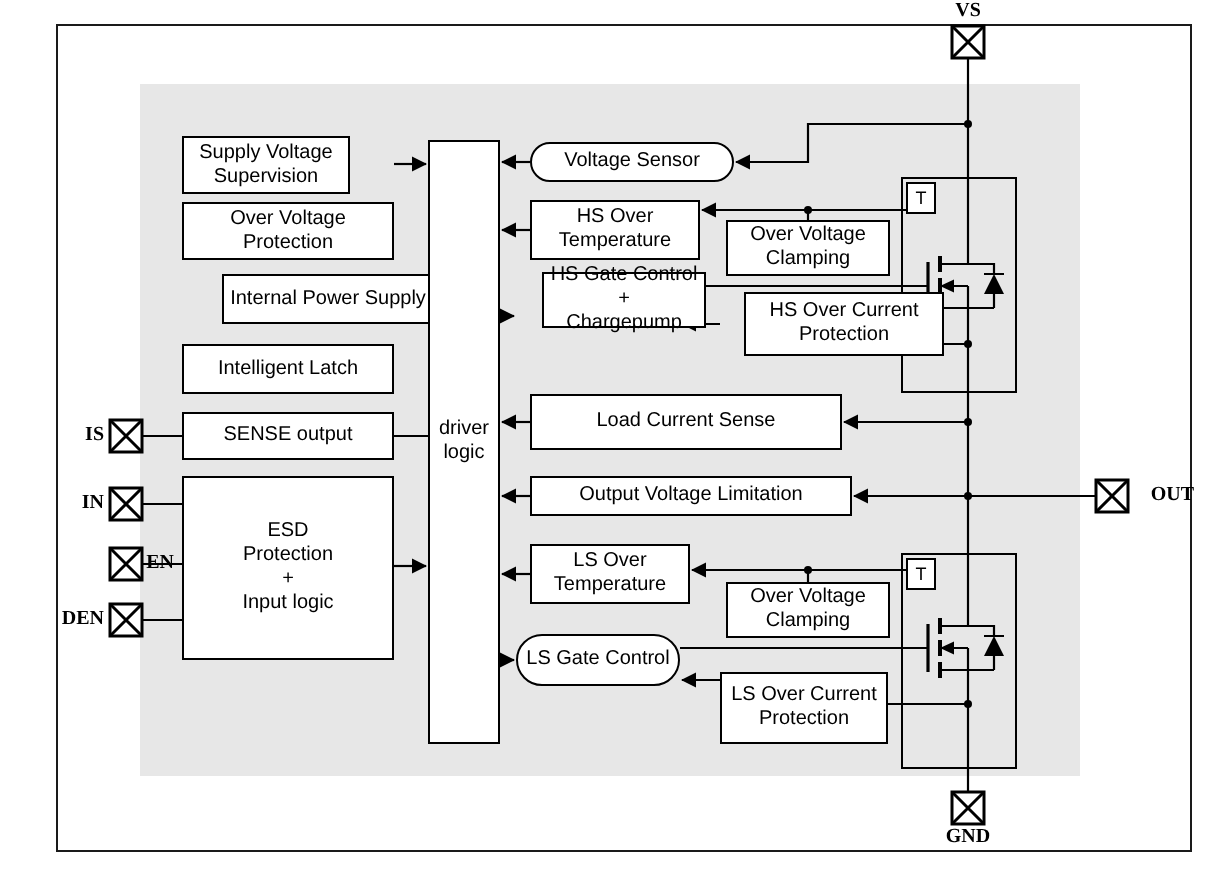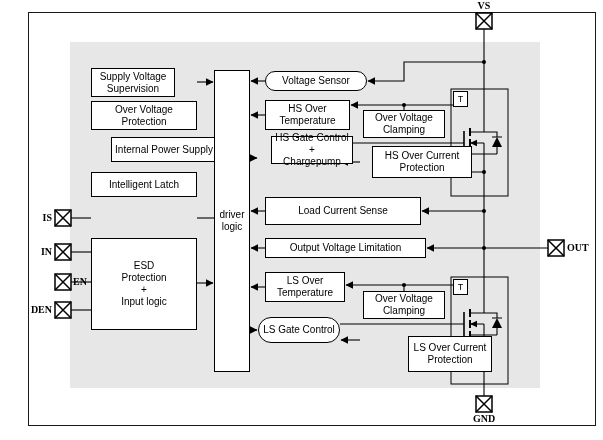--- a/index.html
+++ b/index.html
@@ -27,26 +27,26 @@
   .b-vsen {left:265px;top:71px; width:102px;height:20px;border-radius:10px;}
   .b-hsot {left:265px;top:100px;width:85px; height:30px;}
   .b-hsgc {left:258px;top:136px;width:82px; height:28px;margin-left:13px;}
   .b-hsovc{left:363px;top:110px;width:82px; height:28px;}
   .b-hsocp{left:360px;top:146px;width:100px; height:32px;margin-left:12px;}
   .b-lcs  {left:265px;top:197px;width:156px;height:28px;}
   .b-ovl  {left:265px;top:238px;width:161px;height:20px;}
   .b-lsot {left:265px;top:272px;width:80px; height:30px;}
   .b-lsovc{left:363px;top:291px;width:82px; height:28px;}
   .b-lsgc {left:258px;top:317px;width:82px; height:26px;border-radius:13px;}
-  .b-lsocp{left:360px;top:336px;width:84px; height:36px;margin-left:48px;}
+  .b-lsocp{left:360px;top:336px;width:84px; height:36px;}
   .b-ths  {left:453px;top:91px; width:15px; height:16px;font-size:9px;}
   .b-tls  {left:453px;top:279px;width:15px; height:16px;font-size:9px;}
   .l-vs {left:468px;top:1px;  width:32px;text-align:center;}
   .l-gnd{left:464px;top:414px;width:40px;text-align:center;}
-  .l-out{left:567px;top:243px;width:30px;}
+  .l-out{left:567px;top:243px;width:30px;text-align:right;}
   .l-is {left:30px;top:213px;width:22px;text-align:right;}
   .l-in {left:30px;top:247px;width:22px;text-align:right;}
   .l-en {left:30px;top:277px;width:22px;text-align:right;padding-left:35px;}
   .l-den{left:24px;top:305px;width:28px;text-align:right;}
 </style>
 </head>
 <body>
 
 <div id="stage">
 
@@ -170,20 +170,21 @@
       <path d="M55,302 l16,16 M71,302 l-16,16" stroke="#000" stroke-width="1.5"></path>
     </g>
   </svg>
 
   <div class="blk b-svs">Supply Voltage
 Supervision</div>
   <div class="blk b-ovp">Over Voltage
 Protection</div>
   <div class="blk b-ips">Internal Power Supply</div>
   <div class="blk b-lat">Intelligent Latch</div>
+  <div class="blk b-sns">SENSE output</div>
   <div class="blk b-esd">ESD
 Protection
 +
 Input logic</div>
   <div class="blk b-drv">driver
 logic</div>
   <div class="blk b-vsen">Voltage Sensor</div>
   <div class="blk b-hsot">HS Over
 Temperature</div>
   <div class="blk b-hsgc">HS Gate Control

